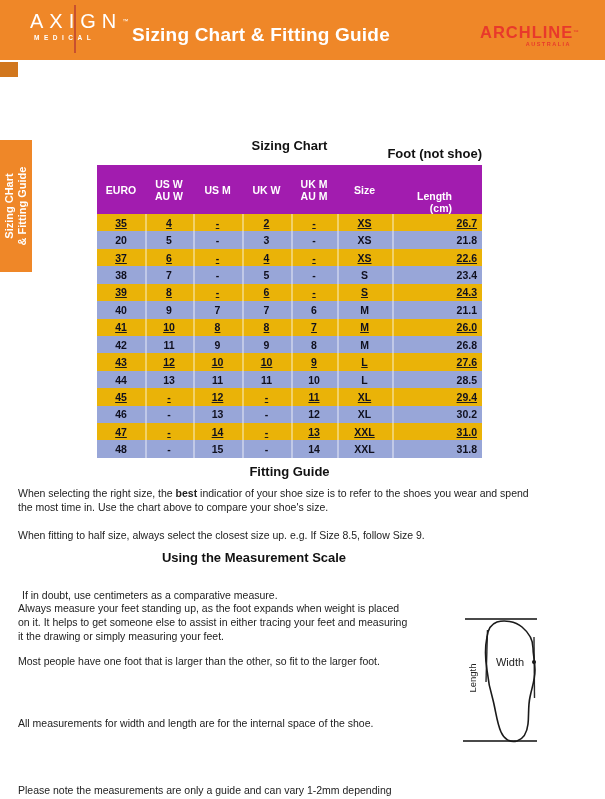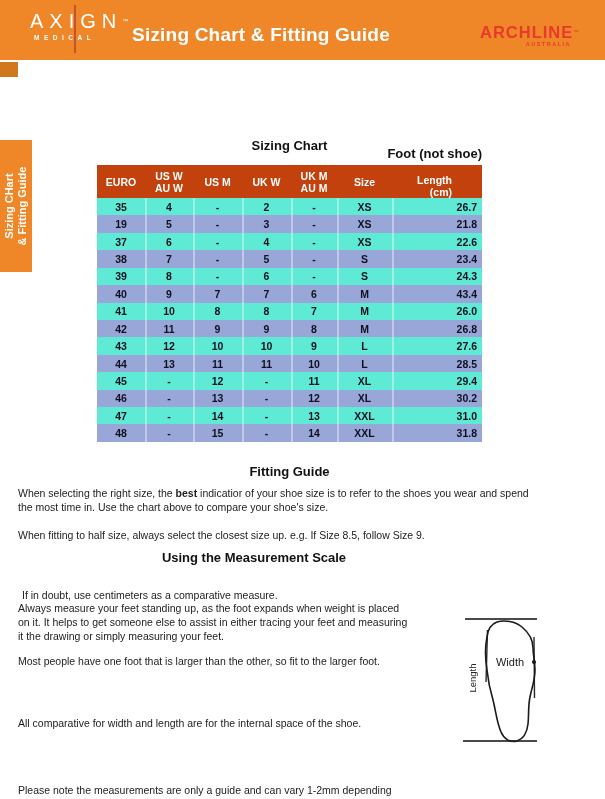--- a/index.html
+++ b/index.html
@@ -24,26 +24,26 @@
   .accent-square{position:absolute;left:0;top:62px;width:18px;height:15px;background:#D1771E;}
   .side-tab{position:absolute;left:0;top:140px;width:32px;height:132px;background:#EF8728;}
   .side-tab-text{position:absolute;left:50%;top:50%;transform:translate(-50%,-50%) rotate(-90deg);
     white-space:nowrap;text-align:center;color:#fff;font-weight:bold;font-size:11px;line-height:13px;}
   
   .table-title{position:absolute;left:97px;top:138px;width:385px;text-align:center;
     font-weight:bold;font-size:13px;color:#111;}
   .foot-note{position:absolute;left:97px;top:146px;width:385px;text-align:right;
     font-weight:bold;font-size:13px;color:#111;}
   .size-table{position:absolute;left:97px;top:165px;width:385px;}
-  .thead{display:flex;height:33px;background:#c2410c;color:#fff;}
+  .thead{display:flex;height:49px;background:#a21caf;color:#fff;}
   .hcell{display:flex;flex-direction:column;align-items:center;justify-content:center;
     font-weight:bold;font-size:10.5px;line-height:12px;white-space:pre-line;text-align:center;box-sizing:border-box;}
   .tbody{position:relative;}
   .trow{display:flex;height:17.43px;}
-  .trow.dark{background:#5eead4;}
+  .trow.dark{background:#eab308;text-decoration:underline;}
   .trow.light{background:#98A6D8;}
   .cell{display:flex;align-items:center;justify-content:center;
     font-weight:bold;font-size:10.5px;color:#10101e;box-sizing:border-box;}
   .c0{width:48px}.c1{width:48px}.c2{width:49px}.c3{width:49px}.c4{width:46px}.c5{width:55px}
   .c6{width:90px;justify-content:flex-end;text-align:right;padding-right:5px;}
   .col-sep{position:absolute;top:0;width:2px;height:100%;background:rgba(255,255,255,0.4);}
   
   .section-heading{position:absolute;font-weight:bold;font-size:13px;color:#111;text-align:center;}
   .body-text{position:absolute;margin:0;font-size:10.5px;line-height:14px;color:#222;white-space:pre-line;}
   
@@ -101,21 +101,21 @@
     <div class="trow dark">
           <div class="cell c0">35</div>
           <div class="cell c1">4</div>
           <div class="cell c2">-</div>
           <div class="cell c3">2</div>
           <div class="cell c4">-</div>
           <div class="cell c5">XS</div>
           <div class="cell c6">26.7</div>
         </div>
         <div class="trow light">
-          <div class="cell c0">19</div>
+          <div class="cell c0">20</div>
           <div class="cell c1">5</div>
           <div class="cell c2">-</div>
           <div class="cell c3">3</div>
           <div class="cell c4">-</div>
           <div class="cell c5">XS</div>
           <div class="cell c6">21.8</div>
         </div>
         <div class="trow dark">
           <div class="cell c0">37</div>
           <div class="cell c1">6</div>
@@ -143,21 +143,21 @@
           <div class="cell c5">S</div>
           <div class="cell c6">24.3</div>
         </div>
         <div class="trow light">
           <div class="cell c0">40</div>
           <div class="cell c1">9</div>
           <div class="cell c2">7</div>
           <div class="cell c3">7</div>
           <div class="cell c4">6</div>
           <div class="cell c5">M</div>
-          <div class="cell c6">43.4</div>
+          <div class="cell c6">21.1</div>
         </div>
         <div class="trow dark">
           <div class="cell c0">41</div>
           <div class="cell c1">10</div>
           <div class="cell c2">8</div>
           <div class="cell c3">8</div>
           <div class="cell c4">7</div>
           <div class="cell c5">M</div>
           <div class="cell c6">26.0</div>
         </div>
@@ -234,21 +234,21 @@
 
   <p class="body-text" style="left:18px;top:528px;width:560px;">When fitting to half size, always select the closest size up. e.g. If Size 8.5, follow Size 9.</p>
 
   <div class="section-heading" style="left:18px;top:550px;width:472px;">Using the Measurement Scale</div>
 
   <p class="body-text" style="left:22px;top:576px;width:560px;margin-top:12px;">If in doubt, use centimeters as a comparative measure.</p>
   <p class="body-text" style="left:18px;top:601px;width:420px;">Always measure your feet standing up, as the foot expands when weight is placed
 on it. It helps to get someone else to assist in either tracing your feet and measuring
 it the drawing or simply measuring your feet.</p>
   <p class="body-text" style="left:18px;top:654px;width:420px;">Most people have one foot that is larger than the other, so fit to the larger foot.</p>
-  <p class="body-text" style="left:18px;top:716px;width:420px;">All comparative for width and length are for the internal space of the shoe.</p>
+  <p class="body-text" style="left:18px;top:716px;width:420px;">All measurements for width and length are for the internal space of the shoe.</p>
   <p class="body-text" style="left:18px;top:740px;width:420px;margin-top:43px;">Please note the measurements are only a guide and can vary 1-2mm depending
 on style.</p>
 
   <svg class="foot-diagram" viewBox="0 0 165 209">
     <line x1="25" y1="29" x2="97" y2="29" stroke="#4a4a4a" stroke-width="2"></line>
     <line x1="23" y1="151" x2="97" y2="151" stroke="#4a4a4a" stroke-width="2"></line>
     <line x1="47.5" y1="40" x2="46" y2="92" stroke="#2a2a2a" stroke-width="1.4"></line>
     <line x1="94" y1="47" x2="94.5" y2="108" stroke="#2a2a2a" stroke-width="1.4"></line>
     <circle cx="94" cy="72" r="2" fill="#111"></circle>
     <path d="M 57,32

